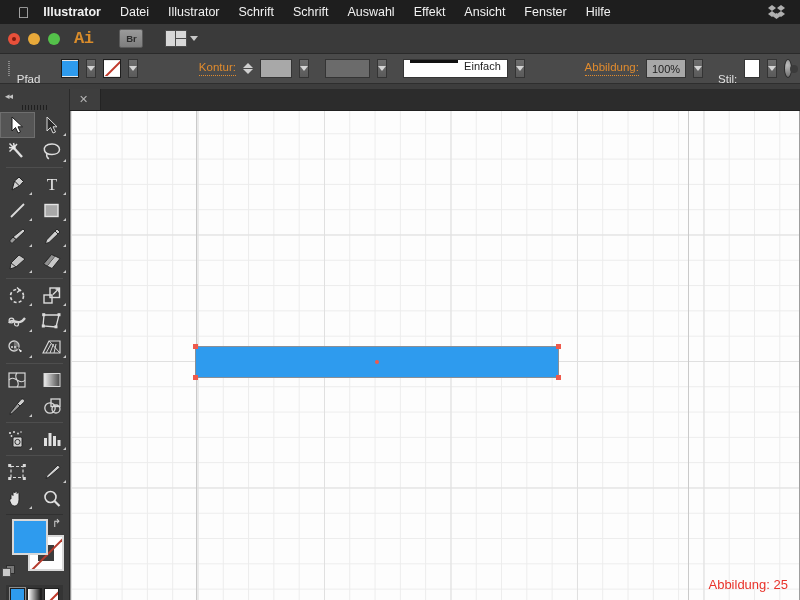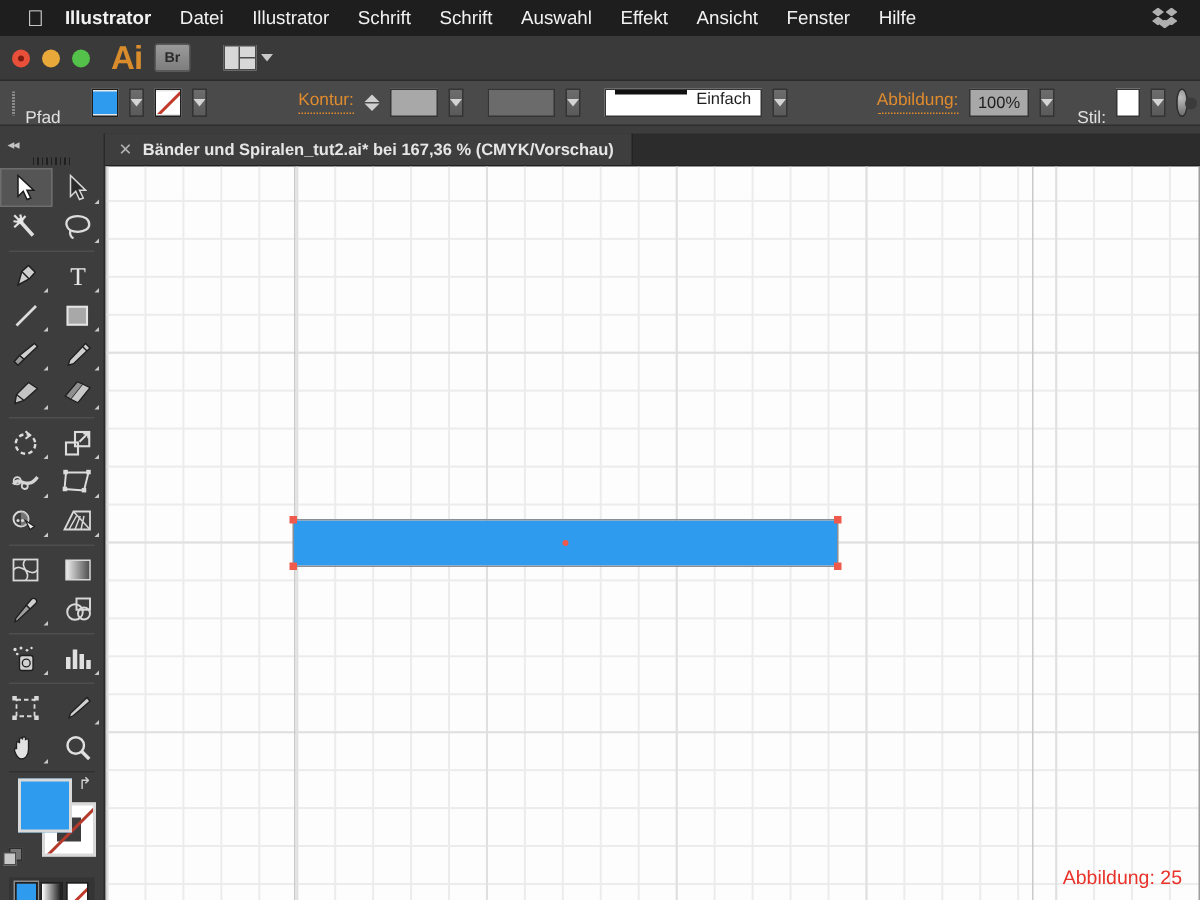--- a/index.html
+++ b/index.html
@@ -42,23 +42,23 @@
   .traffic { display: flex; gap: 8px; align-items: center; margin-right: 14px; }
   .dot { width: 12px; height: 12px; border-radius: 50%; position: relative; }
   .dot.red    { background: #e8503a; }
   .dot.yellow { background: #e8a93a; }
   .dot.green  { background: #54c14a; }
   .dot.red::after {
     content: ""; position: absolute; left: 4px; top: 4px;
     width: 4px; height: 4px; border-radius: 50%; background: #7d1c10;
   }
   .ai-logo {
-    color: #d98c2b; font-weight: bold; font-size: 22px;
-    font-family: Liberation Sans, sans-serif; letter-spacing: -.5px;
-    margin-right: 8px;
+    color: #d98c2b; font-weight: bold; font-size: 17px;
+    font-family: Liberation Mono, monospace; letter-spacing: -.5px;
+    margin-right: 26px;
   }
   .br-btn {
     width: 24px; height: 19px; border-radius: 2px;
     background: linear-gradient(#9a9a9a, #7d7d7d);
     border: 1px solid #5a5a5a; color: #2b2b2b;
     font-size: 9.5px; font-weight: bold;
     display: flex; align-items: center; justify-content: center;
     margin-right: 22px;
   }
   .arrange-btn { display: flex; align-items: center; gap: 3px; }
@@ -389,21 +389,20 @@
     <span class="mini-drop">
         <span class="tri"></span>
       </span>
 
     <span class="doc-setup-icon"></span>
   </div>
 
   <div class="tabstrip">
     <div class="doctab">
       <span class="close-x">✕</span>
-      <span>Bänder und Spiralen_tut2.ai* bei 167,36 % (CMYK/Vorschau)</span>
     </div>
   </div>
 
   <div class="toolpanel">
     <div class="tp-head">
       <span class="collapse-arrows">◂◂</span>
     </div>
     <div class="tp-grip">
         <span></span>
       </div>

